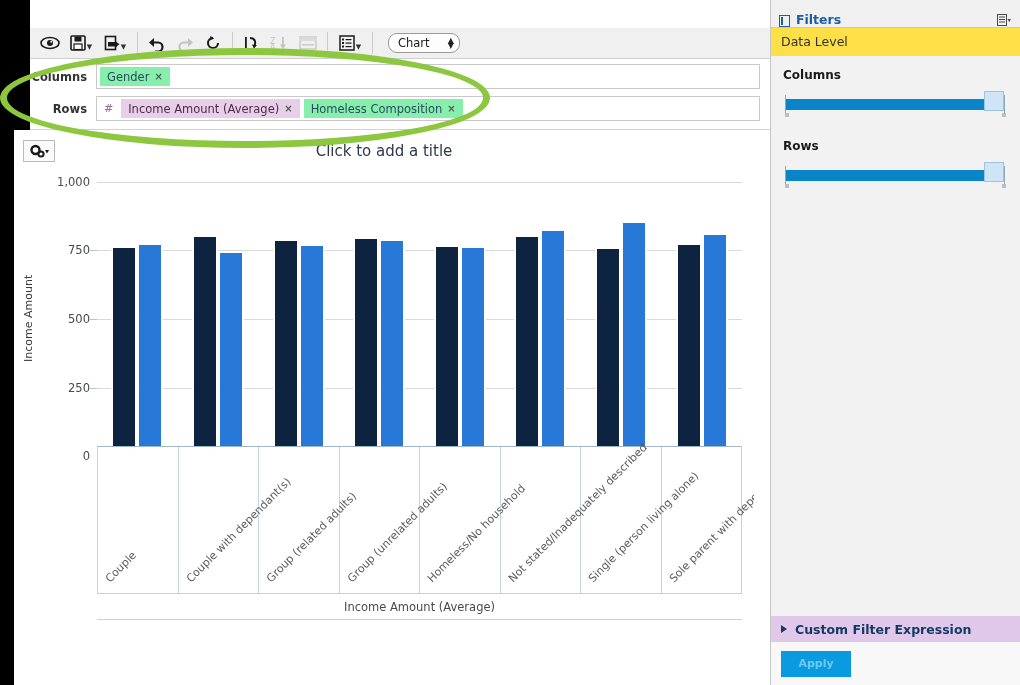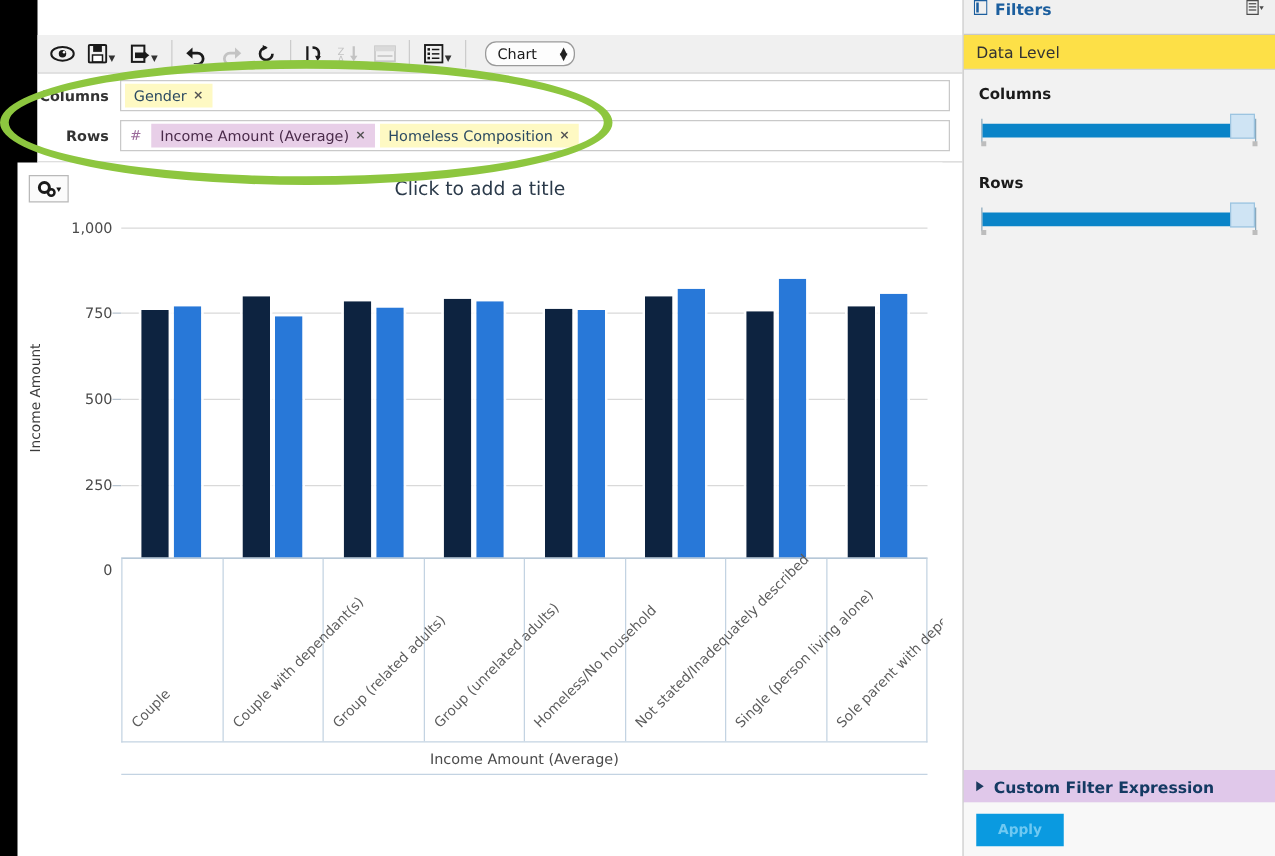--- a/index.html
+++ b/index.html
@@ -72,21 +72,21 @@
   .shelf-box {
     flex: 1; height: 25px; margin-right: 10px;
     border: 1px solid #c9c9c9; background: #ffffff;
     display: flex; align-items: center; padding: 0 3px; gap: 4px;
   }
   .pill {
     height: 19px; display: inline-flex; align-items: center; gap: 5px;
     padding: 0 7px; font-size: 11.5px; color: #333; cursor: pointer;
     white-space: nowrap;
   }
-  .pill.blue { background: #fef9c3; color: #2b4a62; }
+  .pill.blue { background: #86efac; color: #2b4a62; }
   .pill.pink { background: #e8cfe8; color: #4a2b4a; }
   .pill .x { font-size: 10px; font-weight: bold; color: #555; }
   .pill-hash {
     color: #9a6a9a; font-size: 11px; padding: 0 4px 0 4px; cursor: default;
   }
 
   
   .chart-area {
     position: absolute; left: 14px; top: 130px; width: 740px; height: 555px;
     background: #ffffff; overflow: hidden;
@@ -174,21 +174,21 @@
   .legend-item { display: flex; align-items: center; gap: 7px; cursor: pointer; }
   .swatch { width: 14px; height: 14px; display: inline-block; }
 
   
   .filters {
     position: absolute; left: 770px; top: 0; width: 250px; height: 685px;
     background: #f2f2f2; border-left: 1px solid #c6c6c6;
   }
   .filters-head {
     height: 28px; background: #f0f0f0; border-bottom: 1px solid #c8c8c8;
-    display: flex; align-items: flex-start; padding: 0 8px; gap: 6px;
+    display: flex; align-items: flex-end; padding: 0 8px; gap: 6px;
   }
   .filters-head .ftitle {
     color: #1b5e9e; font-weight: bold; font-size: 12.5px; flex: 1;
   }
   .data-level {
     height: 28px; background: #fde047; border-bottom: 1px solid #d6d6d6;
     display: flex; align-items: center; padding: 0 10px;
     font-size: 12.5px; color: #333;
   }
   .filter-body { padding: 12px 12px 0 12px; }

